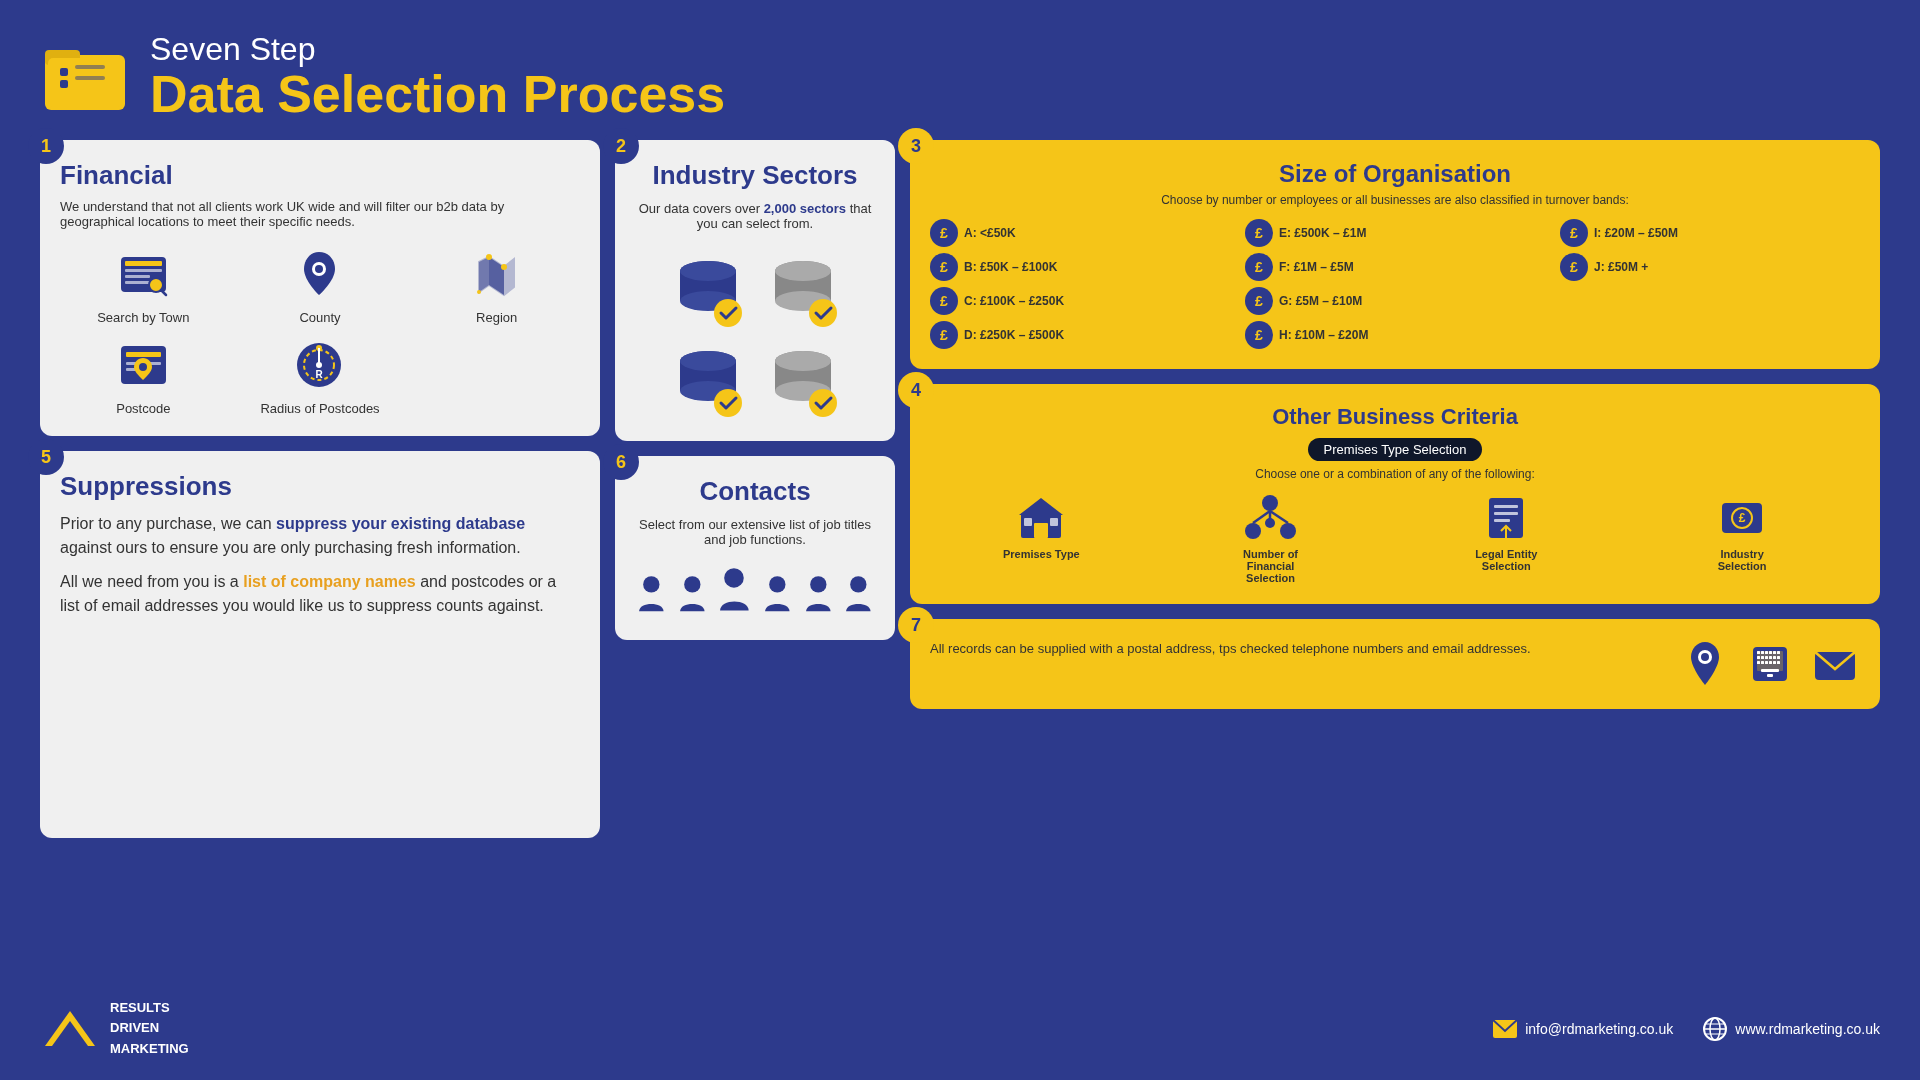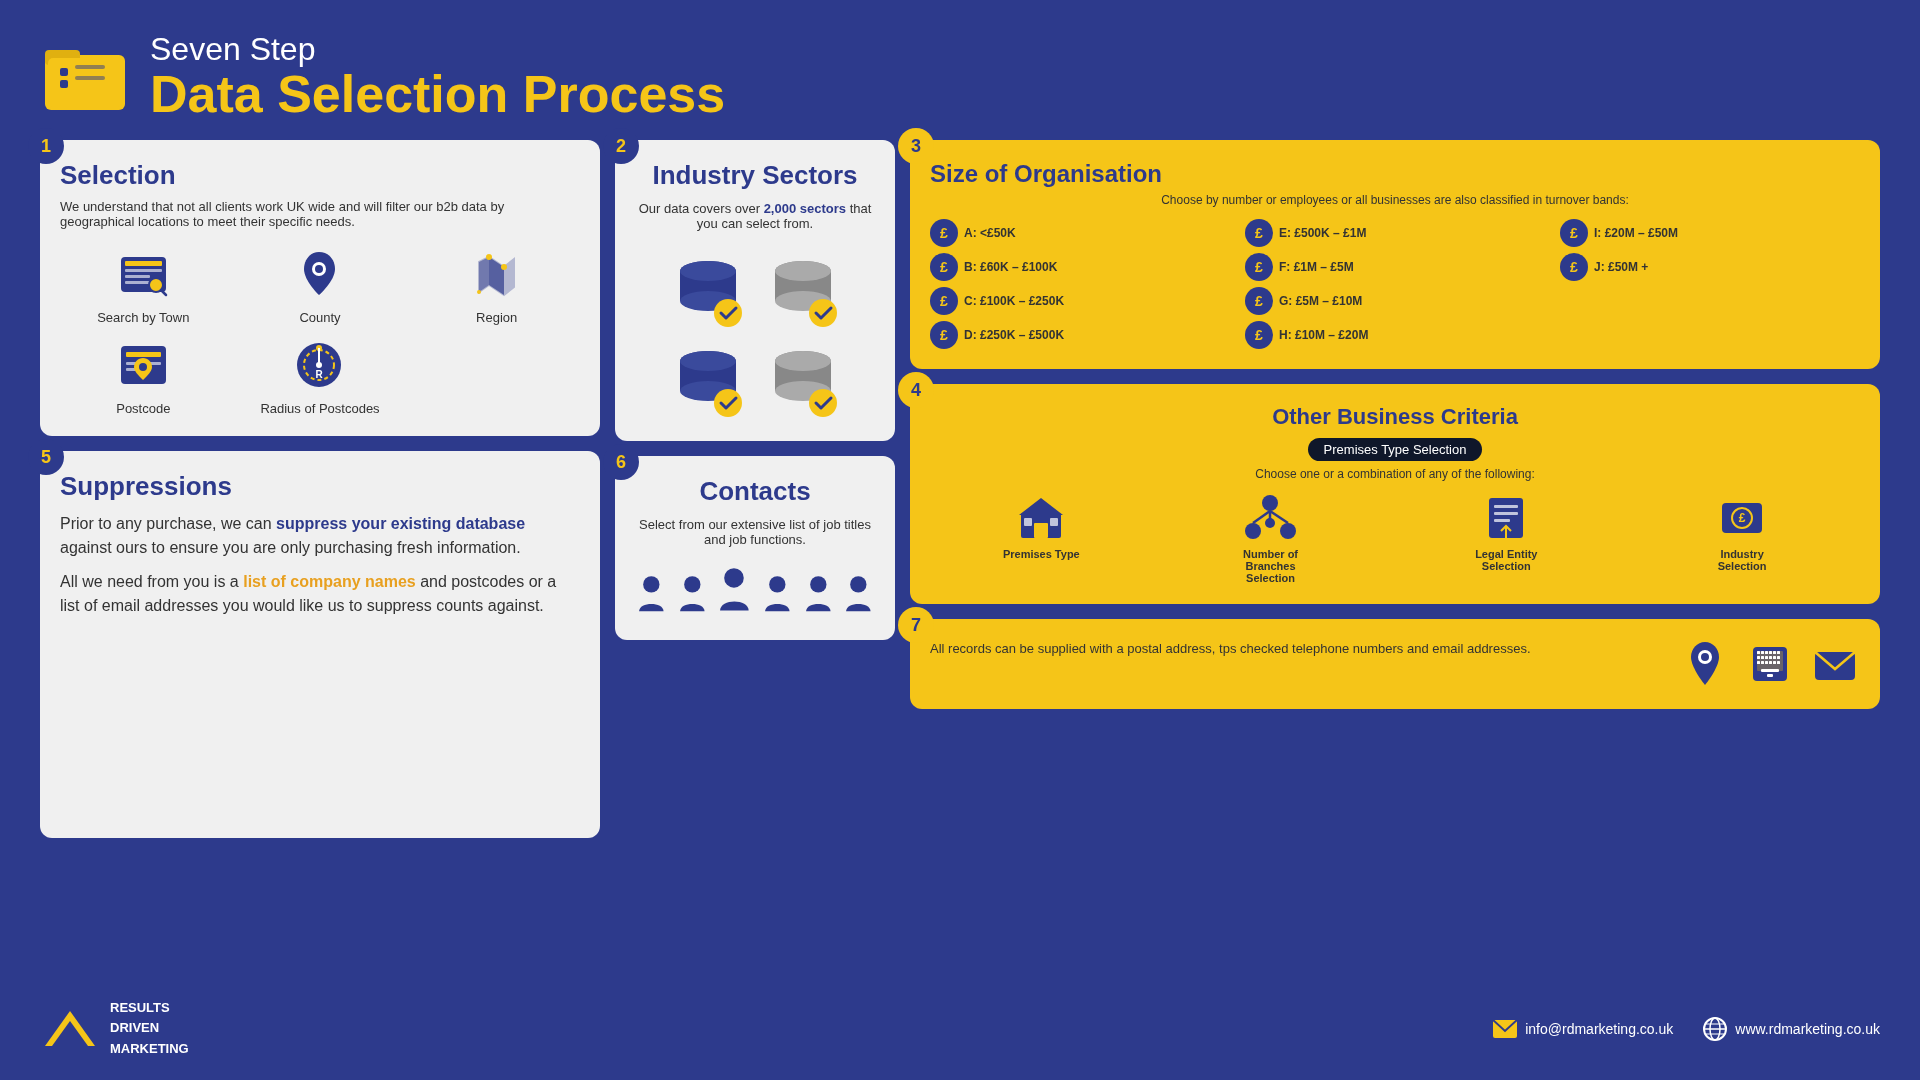--- a/index.html
+++ b/index.html
@@ -187,20 +187,21 @@
     
     .size-card {
       grid-column: 3;
       grid-row: 1;
     }
 
     .size-card h3 {
       color: #2d3a8c;
       font-size: 24px;
       font-weight: 900;
+      text-align: center;
       margin-bottom: 5px;
     }
 
     .size-card .subtitle {
       color: #333;
       font-size: 12px;
       text-align: center;
       margin-bottom: 12px;
     }
 
@@ -477,21 +478,21 @@
       <h1>Data Selection Process</h1>
     </div>
   </div>
 
   <div class="full-layout">
 
     <div class="col1-rows">
 
       <div class="card geo-card">
         <div class="step-number">1</div>
-        <h3>Selection</h3>
+        <h3>Financial</h3>
         <p>We understand that not all clients work UK wide and will filter our b2b data by geographical locations to meet their specific needs.</p>
         <div class="geo-icons">
 
           <div class="geo-icon-item">
             <div class="icon-box">
               <svg width="55" height="55" viewBox="0 0 55 55">
                 <rect x="5" y="10" width="45" height="35" rx="4" fill="#2d3a8c"></rect>
                 <rect x="9" y="14" width="37" height="5" rx="1" fill="#f5c518"></rect>
                 <rect x="9" y="22" width="37" height="3" rx="1" fill="white" opacity="0.6"></rect>
                 <rect x="9" y="28" width="25" height="3" rx="1" fill="white" opacity="0.6"></rect>
@@ -671,21 +672,21 @@
           <div class="turnover-item">
             <div class="pound-icon">£</div>
             <span>E: £500K – £1M</span>
           </div>
           <div class="turnover-item">
             <div class="pound-icon">£</div>
             <span>I: £20M – £50M</span>
           </div>
           <div class="turnover-item">
             <div class="pound-icon">£</div>
-            <span>B: £60K – £100K</span>
+            <span>B: £50K – £100K</span>
           </div>
           <div class="turnover-item">
             <div class="pound-icon">£</div>
             <span>F: £1M – £5M</span>
           </div>
           <div class="turnover-item">
             <div class="pound-icon">£</div>
             <span>J: £50M +</span>
           </div>
           <div class="turnover-item">
@@ -732,21 +733,21 @@
           <div class="business-icon-item">
             <svg width="55" height="50" viewBox="0 0 55 50">
               <circle cx="27" cy="10" r="8" fill="#2d3a8c"></circle>
               <circle cx="10" cy="38" r="8" fill="#2d3a8c"></circle>
               <circle cx="45" cy="38" r="8" fill="#2d3a8c"></circle>
               <line x1="27" y1="18" x2="10" y2="30" stroke="#2d3a8c" stroke-width="2.5"></line>
               <line x1="27" y1="18" x2="45" y2="30" stroke="#2d3a8c" stroke-width="2.5"></line>
               <line x1="27" y1="18" x2="27" y2="30" stroke="#2d3a8c" stroke-width="2.5"></line>
               <circle cx="27" cy="30" r="5" fill="#2d3a8c"></circle>
             </svg>
-            <span>Number of Branches Selection</span>
+            <span>Number of Financial Selection</span>
           </div>
 
           <div class="business-icon-item">
             <svg width="50" height="50" viewBox="0 0 50 50">
               <rect x="8" y="5" width="34" height="40" rx="3" fill="#2d3a8c"></rect>
               <rect x="13" y="12" width="24" height="3" rx="1" fill="white" opacity="0.7"></rect>
               <rect x="13" y="19" width="24" height="3" rx="1" fill="white" opacity="0.7"></rect>
               <rect x="13" y="26" width="16" height="3" rx="1" fill="white" opacity="0.7"></rect>
               <path d="M20 38 L25 33 L30 38" fill="none" stroke="#f5c518" stroke-width="2"></path>
               <line x1="25" y1="33" x2="25" y2="45" stroke="#f5c518" stroke-width="2"></line>

